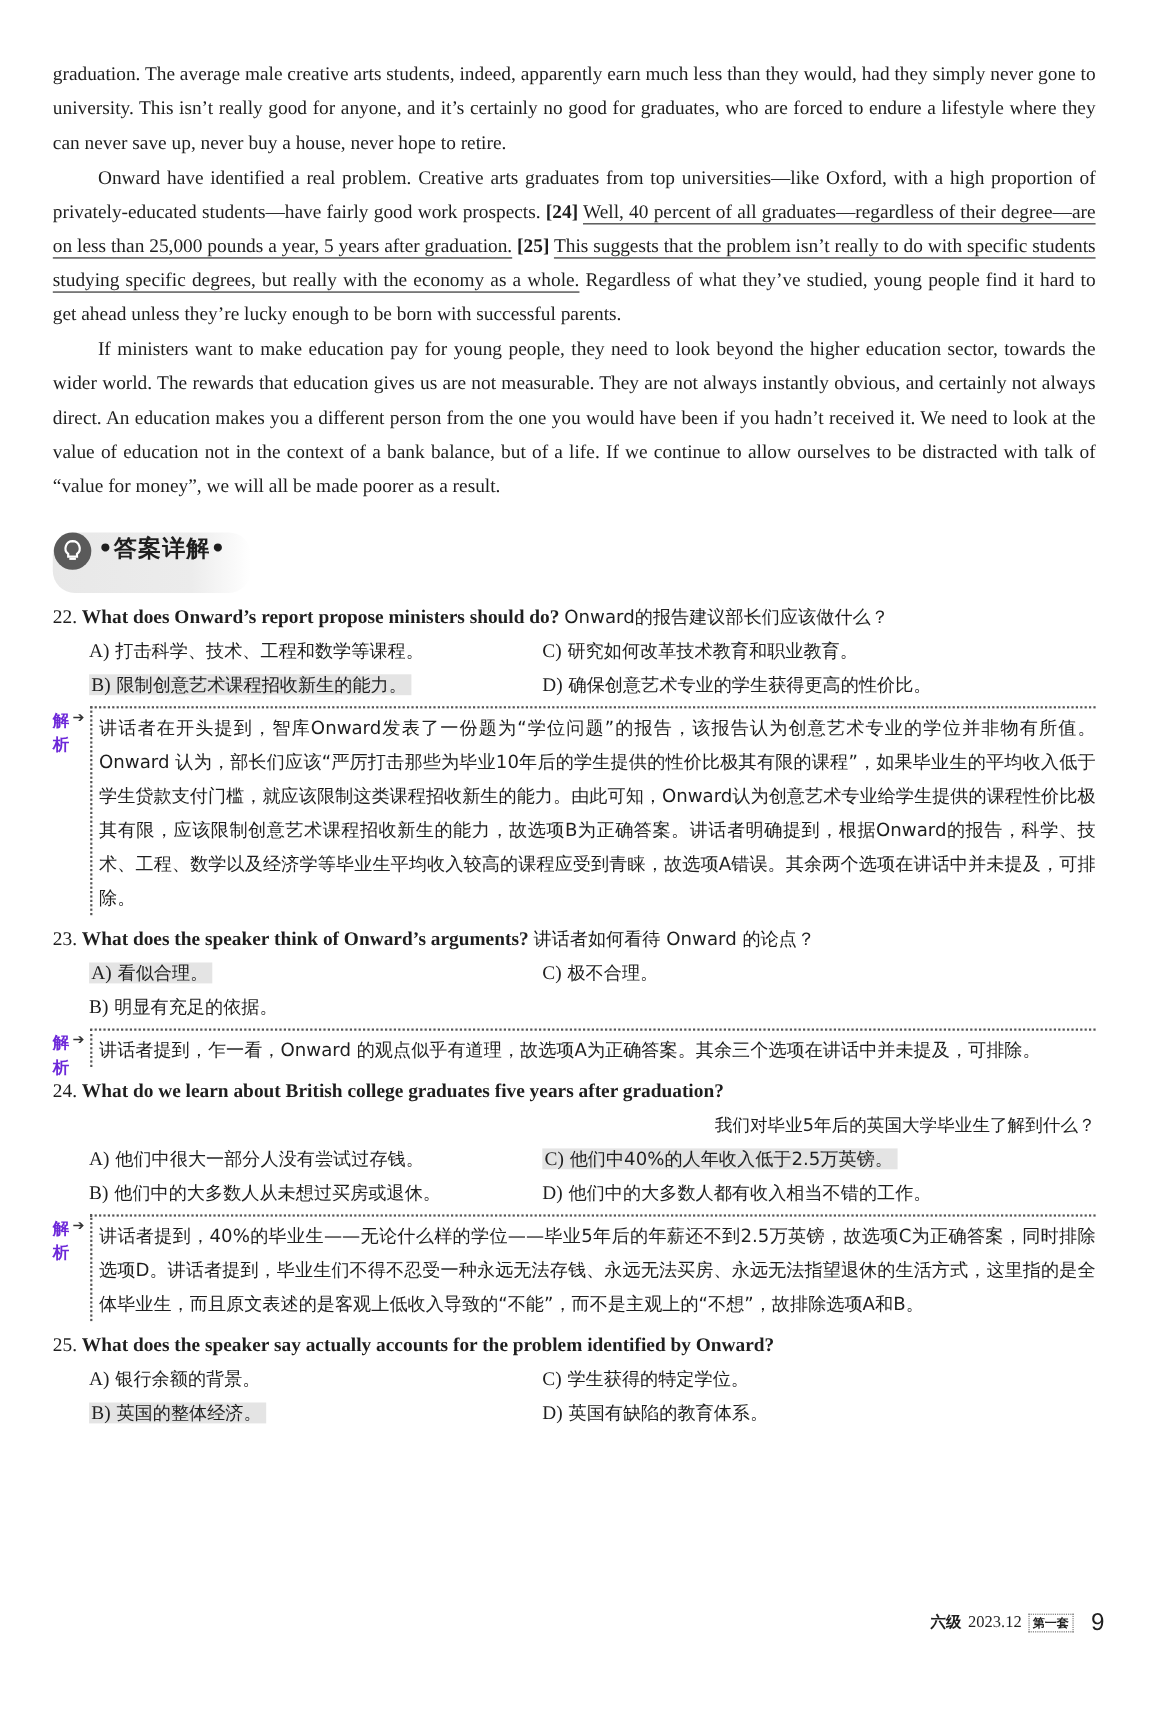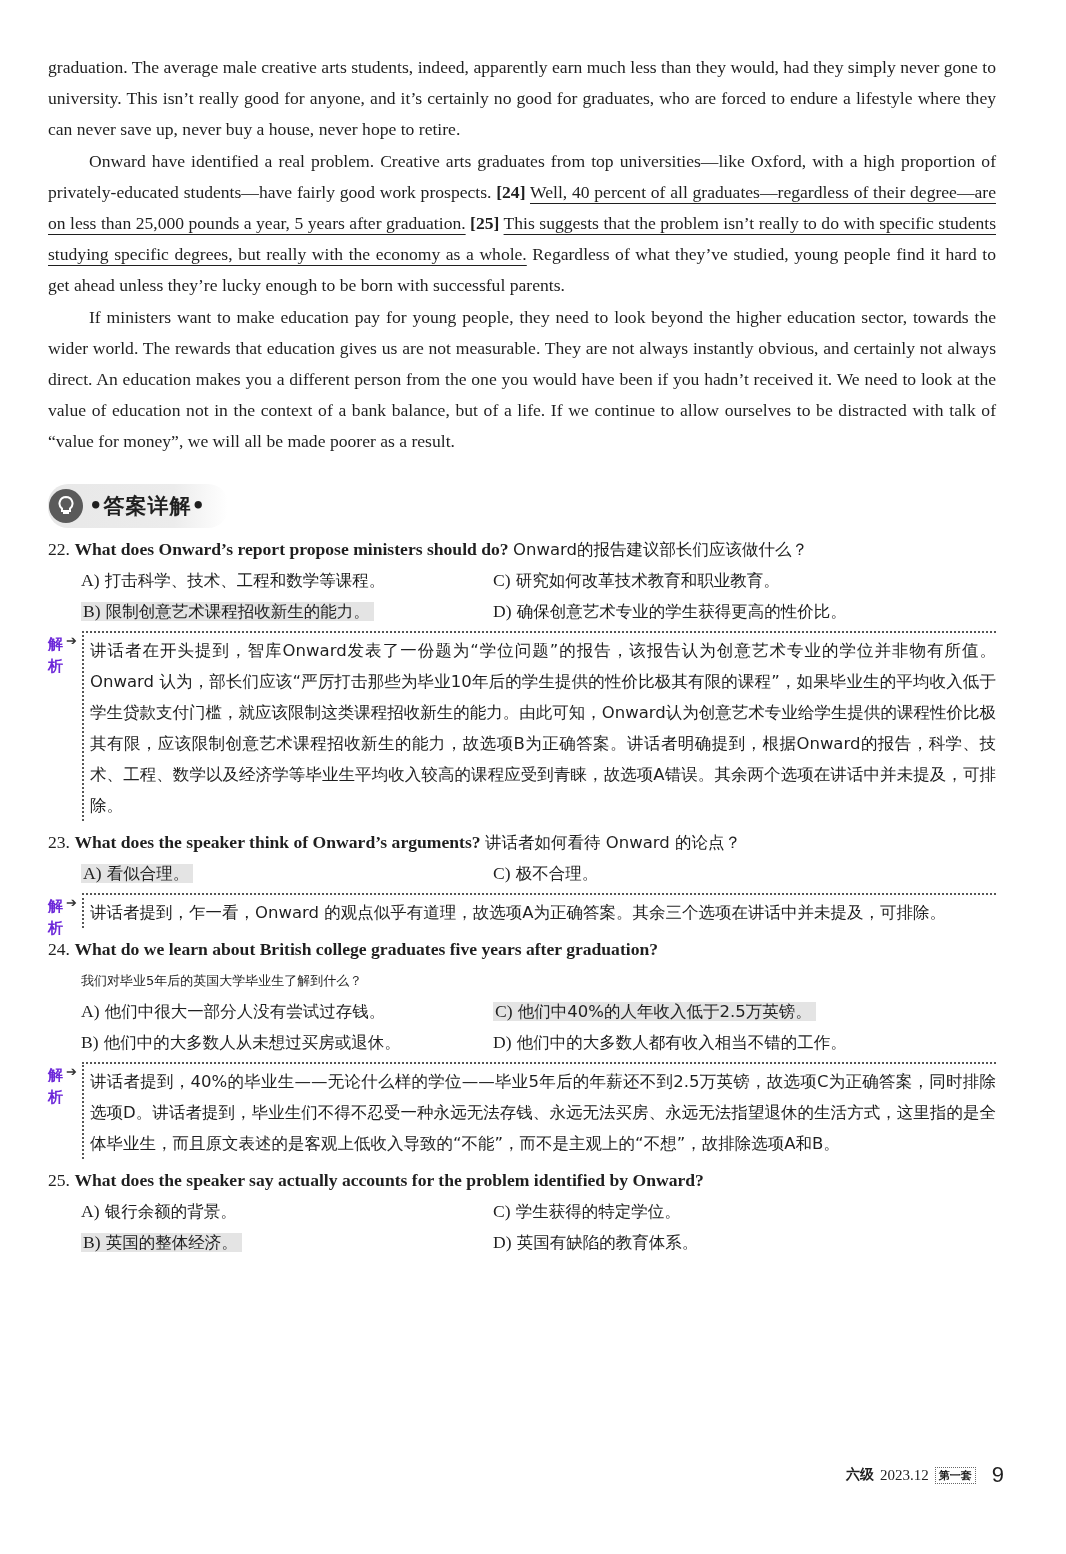--- a/index.html
+++ b/index.html
@@ -11,37 +11,37 @@
   .page { position: absolute; left: 48px; top: 52px; width: 948px; }
   .para {
     font-size: 17.6px; line-height: 31.2px; text-align: justify;
     margin: 0;
   }
   .para.indent { text-indent: 41px; }
   .u { text-decoration: underline; text-underline-offset: 5px; text-decoration-thickness: 1px; }
   .marker { font-weight: bold; }
 
   .section-head {
-    display: flex; align-items: center; margin-top: 26px; height: 44px;
+    display: flex; margin-top: 26px; height: 55px;
     background: linear-gradient(90deg, #e8e8e8 0%, #ececec 70%, rgba(255,255,255,0) 100%);
     width: 180px; border-radius: 20px;
   }
   .bulb {
     width: 34px; height: 34px; border-radius: 50%; background: #5a5a5a;
     display: flex; align-items: center; justify-content: center; margin-left: 1px;
     color: #fff; font-size: 18px;
   }
   .section-title { font-size: 21px; font-weight: bold; margin-left: 6px; letter-spacing: 1px; font-family: "DejaVu Sans", sans-serif; }
 
   .q { margin-top: 6px; }
   .q-title { font-size: 17.6px; line-height: 31px; }
   .q-num { font-weight: normal; }
   .q-en { font-weight: bold; }
   .q-cn { font-family: "DejaVu Sans", sans-serif; font-size: 16.5px; }
-  .q-cn-line { padding-left: 33px; font-family: "DejaVu Sans", sans-serif; font-size: 13px; line-height: 31px; }
+  .q-cn-line { padding-left: 33px; font-family: "DejaVu Sans", sans-serif; font-size: 16px; line-height: 31px; text-align: right; }
   .opts { display: grid; grid-template-columns: 412px 1fr; padding-left: 33px; font-size: 16.5px; line-height: 31px; font-family: "DejaVu Sans", sans-serif; }
   .opt span.hl { background: #e4e4e4; padding: 0 4px 0 2px; }
   .opt .letter { font-family: "Liberation Serif", serif; font-size: 17.6px; }
 
   .analysis {
     position: relative; margin-top: 4px; padding-left: 34px;
   }
   .analysis .label {
     position: absolute; left: 0; top: 2px; width: 20px; font-size: 15px; line-height: 22px;
     font-family: "DejaVu Sans", sans-serif; font-weight: bold; color: #6d28d9;
@@ -92,20 +92,21 @@
           <span class="label">解析</span>
           <span class="arrow">➔</span>
           <div class="box">讲话者在开头提到，智库Onward发表了一份题为“学位问题”的报告，该报告认为创意艺术专业的学位并非物有所值。Onward 认为，部长们应该“严厉打击那些为毕业10年后的学生提供的性价比极其有限的课程”，如果毕业生的平均收入低于学生贷款支付门槛，就应该限制这类课程招收新生的能力。由此可知，Onward认为创意艺术专业给学生提供的课程性价比极其有限，应该限制创意艺术课程招收新生的能力，故选项B为正确答案。讲话者明确提到，根据Onward的报告，科学、技术、工程、数学以及经济学等毕业生平均收入较高的课程应受到青睐，故选项A错误。其余两个选项在讲话中并未提及，可排除。</div>
         </div>
       </div>
       <div class="q">
         <div class="q-title"><span class="q-num">23.</span> <span class="q-en">What does the speaker think of Onward’s arguments?</span> <span class="q-cn">讲话者如何看待 Onward 的论点？</span></div>
         <div class="opts">
           <div class="opt"><span class="hl"><span class="letter">A)</span> <span>看似合理。</span></span></div>
           <div class="opt"><span class=""><span class="letter">C)</span> <span>极不合理。</span></span></div>
+          <div class="opt"><span class=""><span class="letter">B)</span> <span>明显有充足的依据。</span></span></div>
         </div>
         <div class="analysis">
           <span class="label">解析</span>
           <span class="arrow">➔</span>
           <div class="box">讲话者提到，乍一看，Onward 的观点似乎有道理，故选项A为正确答案。其余三个选项在讲话中并未提及，可排除。</div>
         </div>
       </div>
       <div class="q">
         <div class="q-title"><span class="q-num">24.</span> <span class="q-en">What do we learn about British college graduates five years after graduation?</span></div>
         <div class="q-cn-line">我们对毕业5年后的英国大学毕业生了解到什么？</div>

